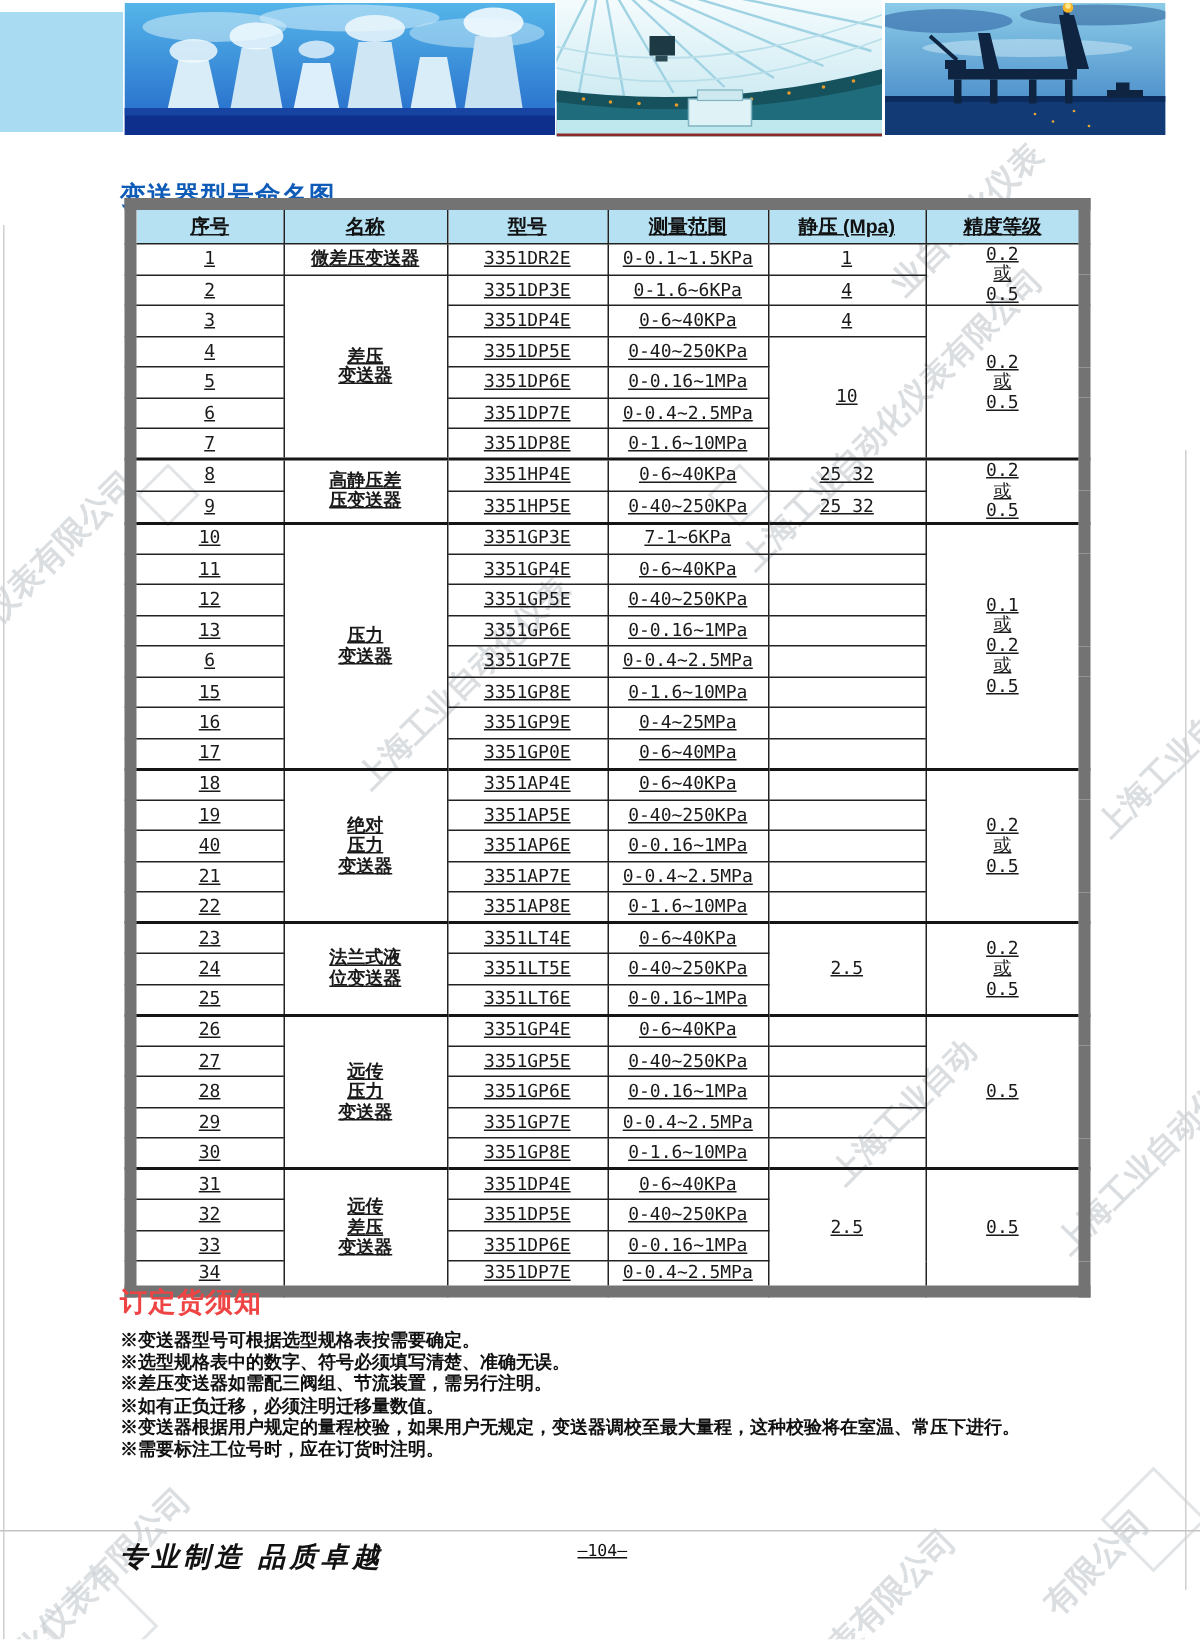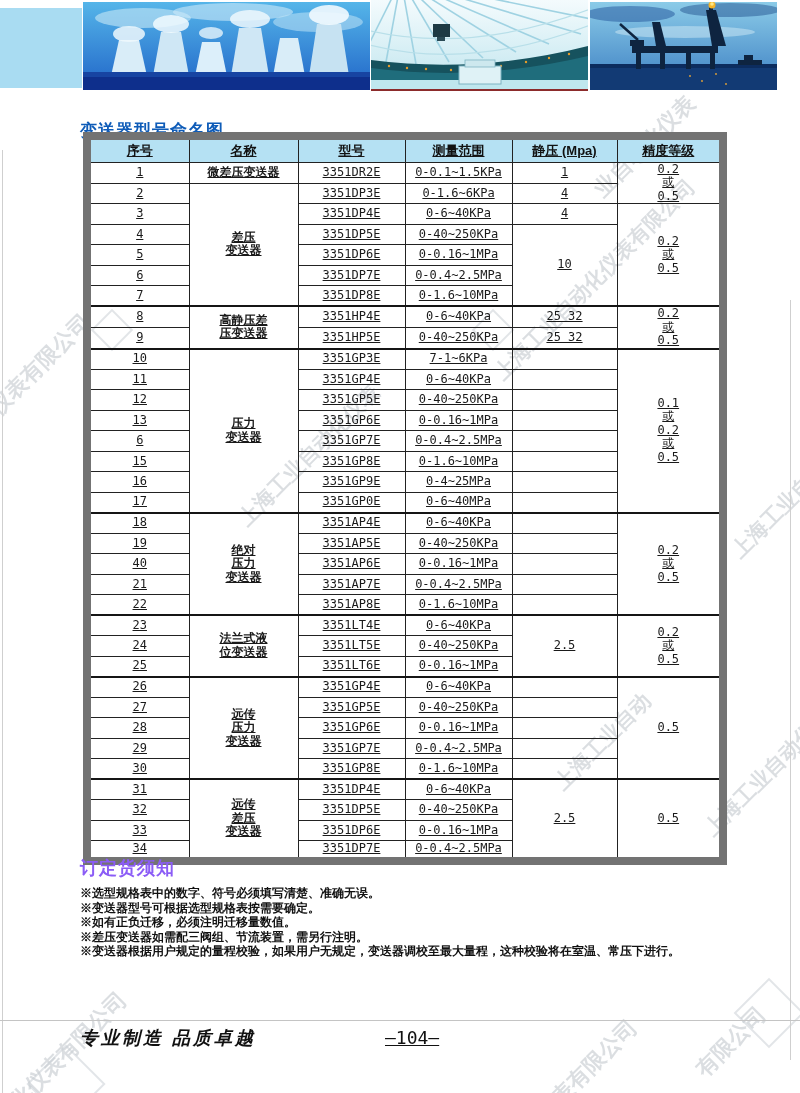--- a/index.html
+++ b/index.html
@@ -27,29 +27,29 @@
   table.spec tbody tr{height:20.5px;}
   table.spec tbody td{font-size:12px;line-height:1.12;}
   td.c-no{font-family:"DejaVu Sans Mono",monospace;font-size:13px;}
   td.c-model,td.c-static,td.c-acc{font-family:"DejaVu Sans Mono",monospace;font-size:12px;}
   td.c-range{font-family:"DejaVu Sans Mono",monospace;font-size:12px;text-align:left;padding-left:7px;}
   td.c-name{font-weight:600;font-size:12px;line-height:1.25;}
   tr.group-start td{border-top:2px solid #151515;}
 
   
   .notes{position:absolute;left:80px;top:856px;width:660px;}
-  .notes-title{font-size:18px;font-weight:bold;color:#8b5cf6;letter-spacing:1px;margin:0 0 6px 0;}
+  .notes-title{font-size:18px;font-weight:bold;color:#ef4444;letter-spacing:1px;margin:0 0 6px 0;}
   .notes-list{list-style:none;margin:0;padding:0;}
   .notes-list li{font-size:12px;font-weight:600;line-height:14.6px;color:#111;}
 
   
   .footer-line{position:absolute;left:0;top:1020px;width:800px;height:1px;background:#c4c4c4;}
   .footer-slogan{position:absolute;left:80px;top:1026px;font-size:18px;font-weight:bold;
                  font-style:italic;letter-spacing:3px;color:#111;}
-  .page-number{position:absolute;left:385px;top:1027px;font-size:18px;
+  .page-number{position:absolute;left:385px;top:1027px;font-size:11px;
                font-family:"DejaVu Sans Mono",monospace;color:#111;text-decoration:underline;}
 
   
   .wm{position:absolute;color:#aab2ba;opacity:.42;font-weight:bold;white-space:nowrap;
       transform:rotate(-45deg);transform-origin:left center;pointer-events:none;}
   .diamond{position:absolute;border:2px solid #c6ccd2;opacity:.5;transform:rotate(45deg);
            pointer-events:none;}
   .vline{position:absolute;width:1px;background:#cfcfcf;}
   .vline-left{left:2px;top:150px;height:943px;}
   .vline-right{left:790px;top:300px;height:760px;}
@@ -427,25 +427,26 @@
             <td class="c-model">3351DP7E</td>
             <td class="c-range">0-0.4~2.5MPa</td>
           </tr>
         </tbody>
       </table>
   </div>
 
   <section class="notes">
     <h2 class="notes-title">订定货须知</h2>
     <ul class="notes-list">
+      <li>※变送器型号可根据选型规格表按需要确定。</li>
       <li>※选型规格表中的数字、符号必须填写清楚、准确无误。</li>
-      <li>※变送器型号可根据选型规格表按需要确定。</li>
+      <li>※差压变送器如需配三阀组、节流装置，需另行注明。</li>
       <li>※如有正负迁移，必须注明迁移量数值。</li>
-      <li>※差压变送器如需配三阀组、节流装置，需另行注明。</li>
       <li>※变送器根据用户规定的量程校验，如果用户无规定，变送器调校至最大量程，这种校验将在室温、常压下进行。</li>
+      <li>※需要标注工位号时，应在订货时注明。</li>
     </ul>
   </section>
 
   <div class="footer-line"></div>
   <div class="footer-slogan">专业制造  品质卓越</div>
   <div class="page-number">—104—</div>
 
 </div>
 
 </body></html>

